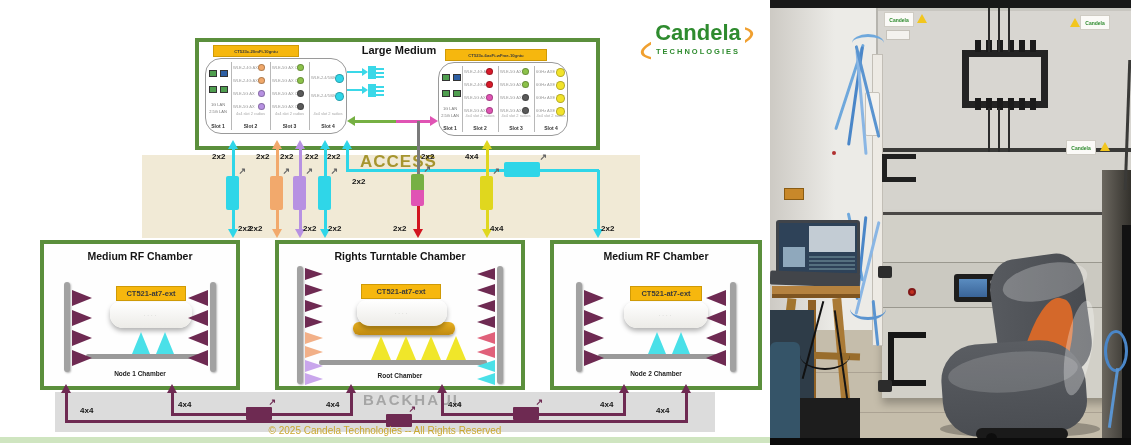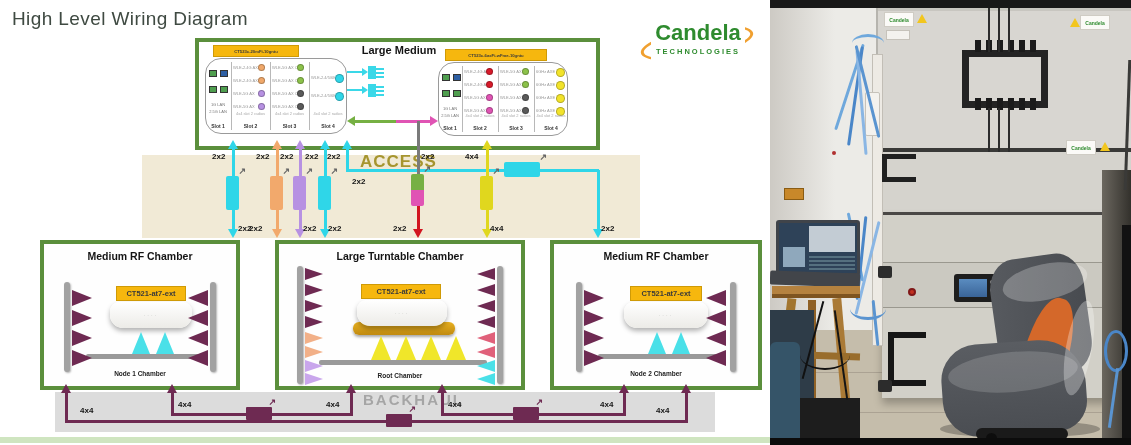--- a/index.html
+++ b/index.html
@@ -15,21 +15,20 @@
   .ap span{font-size:5px;color:#b5b5b0;letter-spacing:2px;}
   .sticker{width:30px;height:15px;background:#fbfaf7;border:1px solid #cfccc4;display:flex;align-items:center;justify-content:center;}
   .sticker span{font-size:5px;font-weight:bold;color:#2e8b2e;}
   .warn{width:0;height:0;border-left:5px solid transparent;border-right:5px solid transparent;border-bottom:9px solid #f2c61e;}
 </style>
 </head>
 <body>
 
 <div id="stage">
 
-  <div class="abs" style="left:12px;top:8px;font-size:19px;color:#3f4a42;letter-spacing:.4px;">High Level Wiring Diagram</div>
 
   <div class="abs" style="left:646px;top:14px;width:104px;height:58px;">
     <div class="abs" style="left:-6px;top:14px;width:114px;height:30px;border:3px solid #f0a030;border-radius:50%;transform:rotate(-10deg);"></div>
     <div class="abs" style="left:5px;top:8px;width:94px;height:40px;background:#ffffff;"></div>
     <div class="abs" style="left:5px;top:6px;width:94px;text-align:center;font-size:22px;font-weight:bold;color:#2e8b2e;">Candela</div>
     <div class="abs" style="left:5px;top:33px;width:94px;text-align:center;font-size:7.5px;letter-spacing:2px;font-weight:bold;color:#2e8b2e;">TECHNOLOGIES</div>
   </div>
 
   <div class="abs" style="left:142px;top:155px;width:498px;height:83px;background:#f1ead6;"></div>
   <div class="abs" style="left:360px;top:152px;font-size:17px;font-weight:600;color:#a6952f;letter-spacing:1px;">ACCESS</div>
@@ -144,21 +143,21 @@
         <span>····</span>
       </div>
     <div class="abs chip" style="left:72px;top:42px;width:70px;height:15px;font-size:7.5px;">CT521-at7-ext</div>
     <div class="abs" style="left:88px;top:88px;width:0;height:0;border-left:9px solid transparent;border-right:9px solid transparent;border-bottom:22px solid #4ae0e8;"></div>
     <div class="abs" style="left:112px;top:88px;width:0;height:0;border-left:9px solid transparent;border-right:9px solid transparent;border-bottom:22px solid #4ae0e8;"></div>
     <div class="abs" style="left:42px;top:110px;width:114px;height:5px;background:#9a9a9a;border-radius:2px;"></div>
     <div class="ch-caption" style="top:126px;">Node 1 Chamber</div>
   </div>
 
   <div class="chamber" style="left:275px;top:240px;width:250px;height:150px;">
-    <div class="ch-title">Large Turntable Chamber</div>
+    <div class="ch-title">Rights Turntable Chamber</div>
     <div class="abs" style="left:74px;top:78px;width:102px;height:13px;background:linear-gradient(#e8b020,#c08a10);border-radius:6px;box-shadow:0 2px 3px rgba(0,0,0,.35);"></div>
     <div class="ap" style="left:78px;top:56px;width:90px;height:26px;">
         <span>····</span>
       </div>
     <div class="abs chip" style="left:82px;top:40px;width:80px;height:15px;font-size:7.5px;">CT521-at7-ext</div>
     <div class="abs" style="left:92px;top:92px;width:0;height:0;border-left:10px solid transparent;border-right:10px solid transparent;border-bottom:24px solid #f0e62a;"></div>
     <div class="abs" style="left:117px;top:92px;width:0;height:0;border-left:10px solid transparent;border-right:10px solid transparent;border-bottom:24px solid #f0e62a;"></div>
     <div class="abs" style="left:142px;top:92px;width:0;height:0;border-left:10px solid transparent;border-right:10px solid transparent;border-bottom:24px solid #f0e62a;"></div>
     <div class="abs" style="left:167px;top:92px;width:0;height:0;border-left:10px solid transparent;border-right:10px solid transparent;border-bottom:24px solid #f0e62a;"></div>
     <div class="abs" style="left:40px;top:116px;width:168px;height:5px;background:#9a9a9a;border-radius:2px;"></div>
@@ -310,20 +309,21 @@
         <div class="abs" style="right: -4px; top: -10px; font-size: 9px; color: rgb(110, 42, 82); font-weight: bold;">↗</div>
       </div>
       <div class="abs sl" style="left: 80px; top: 406px;">4x4</div>
       <div class="abs sl" style="left: 178px; top: 400px;">4x4</div>
       <div class="abs sl" style="left: 326px; top: 400px;">4x4</div>
       <div class="abs sl" style="left: 448px; top: 400px;">4x4</div>
       <div class="abs sl" style="left: 600px; top: 400px;">4x4</div>
       <div class="abs sl" style="left: 656px; top: 406px;">4x4</div>
     </div>
 
+  <div class="abs" style="left:55px;top:425px;width:660px;text-align:center;font-size:10px;color:#c9a72f;">© 2025 Candela Technologies -- All Rights Reserved</div>
   <div class="abs" style="left:0;top:437px;width:770px;height:6px;background:#cfe5c0;"></div>
 
   <div class="abs" style="left:770px;top:0;width:361px;height:445px;background:#e9e6e1;overflow:hidden;">
     <div class="abs" style="left:0;top:0;width:361px;height:445px;background:linear-gradient(90deg,#cdcac4,#ecebe7 18%);"></div>
     <div class="abs" style="left:0;top:330px;width:361px;height:115px;background:#c5bdab;"></div>
     <div class="abs" style="left:0;top:372px;width:130px;height:1px;background:#ab a293;background:#aba293;"></div>
     <div class="abs" style="left:0;top:412px;width:361px;height:1px;background:#aba293;"></div>
 
     <div class="abs" style="left:106px;top:8px;width:255px;height:140px;background:#d8d6d1;border-left:2px solid #b6b4ae;box-shadow:inset 0 3px 0 #c8c6c0;"></div>
     <div class="abs" style="left:106px;top:148px;width:255px;height:4px;background:#393937;"></div>

